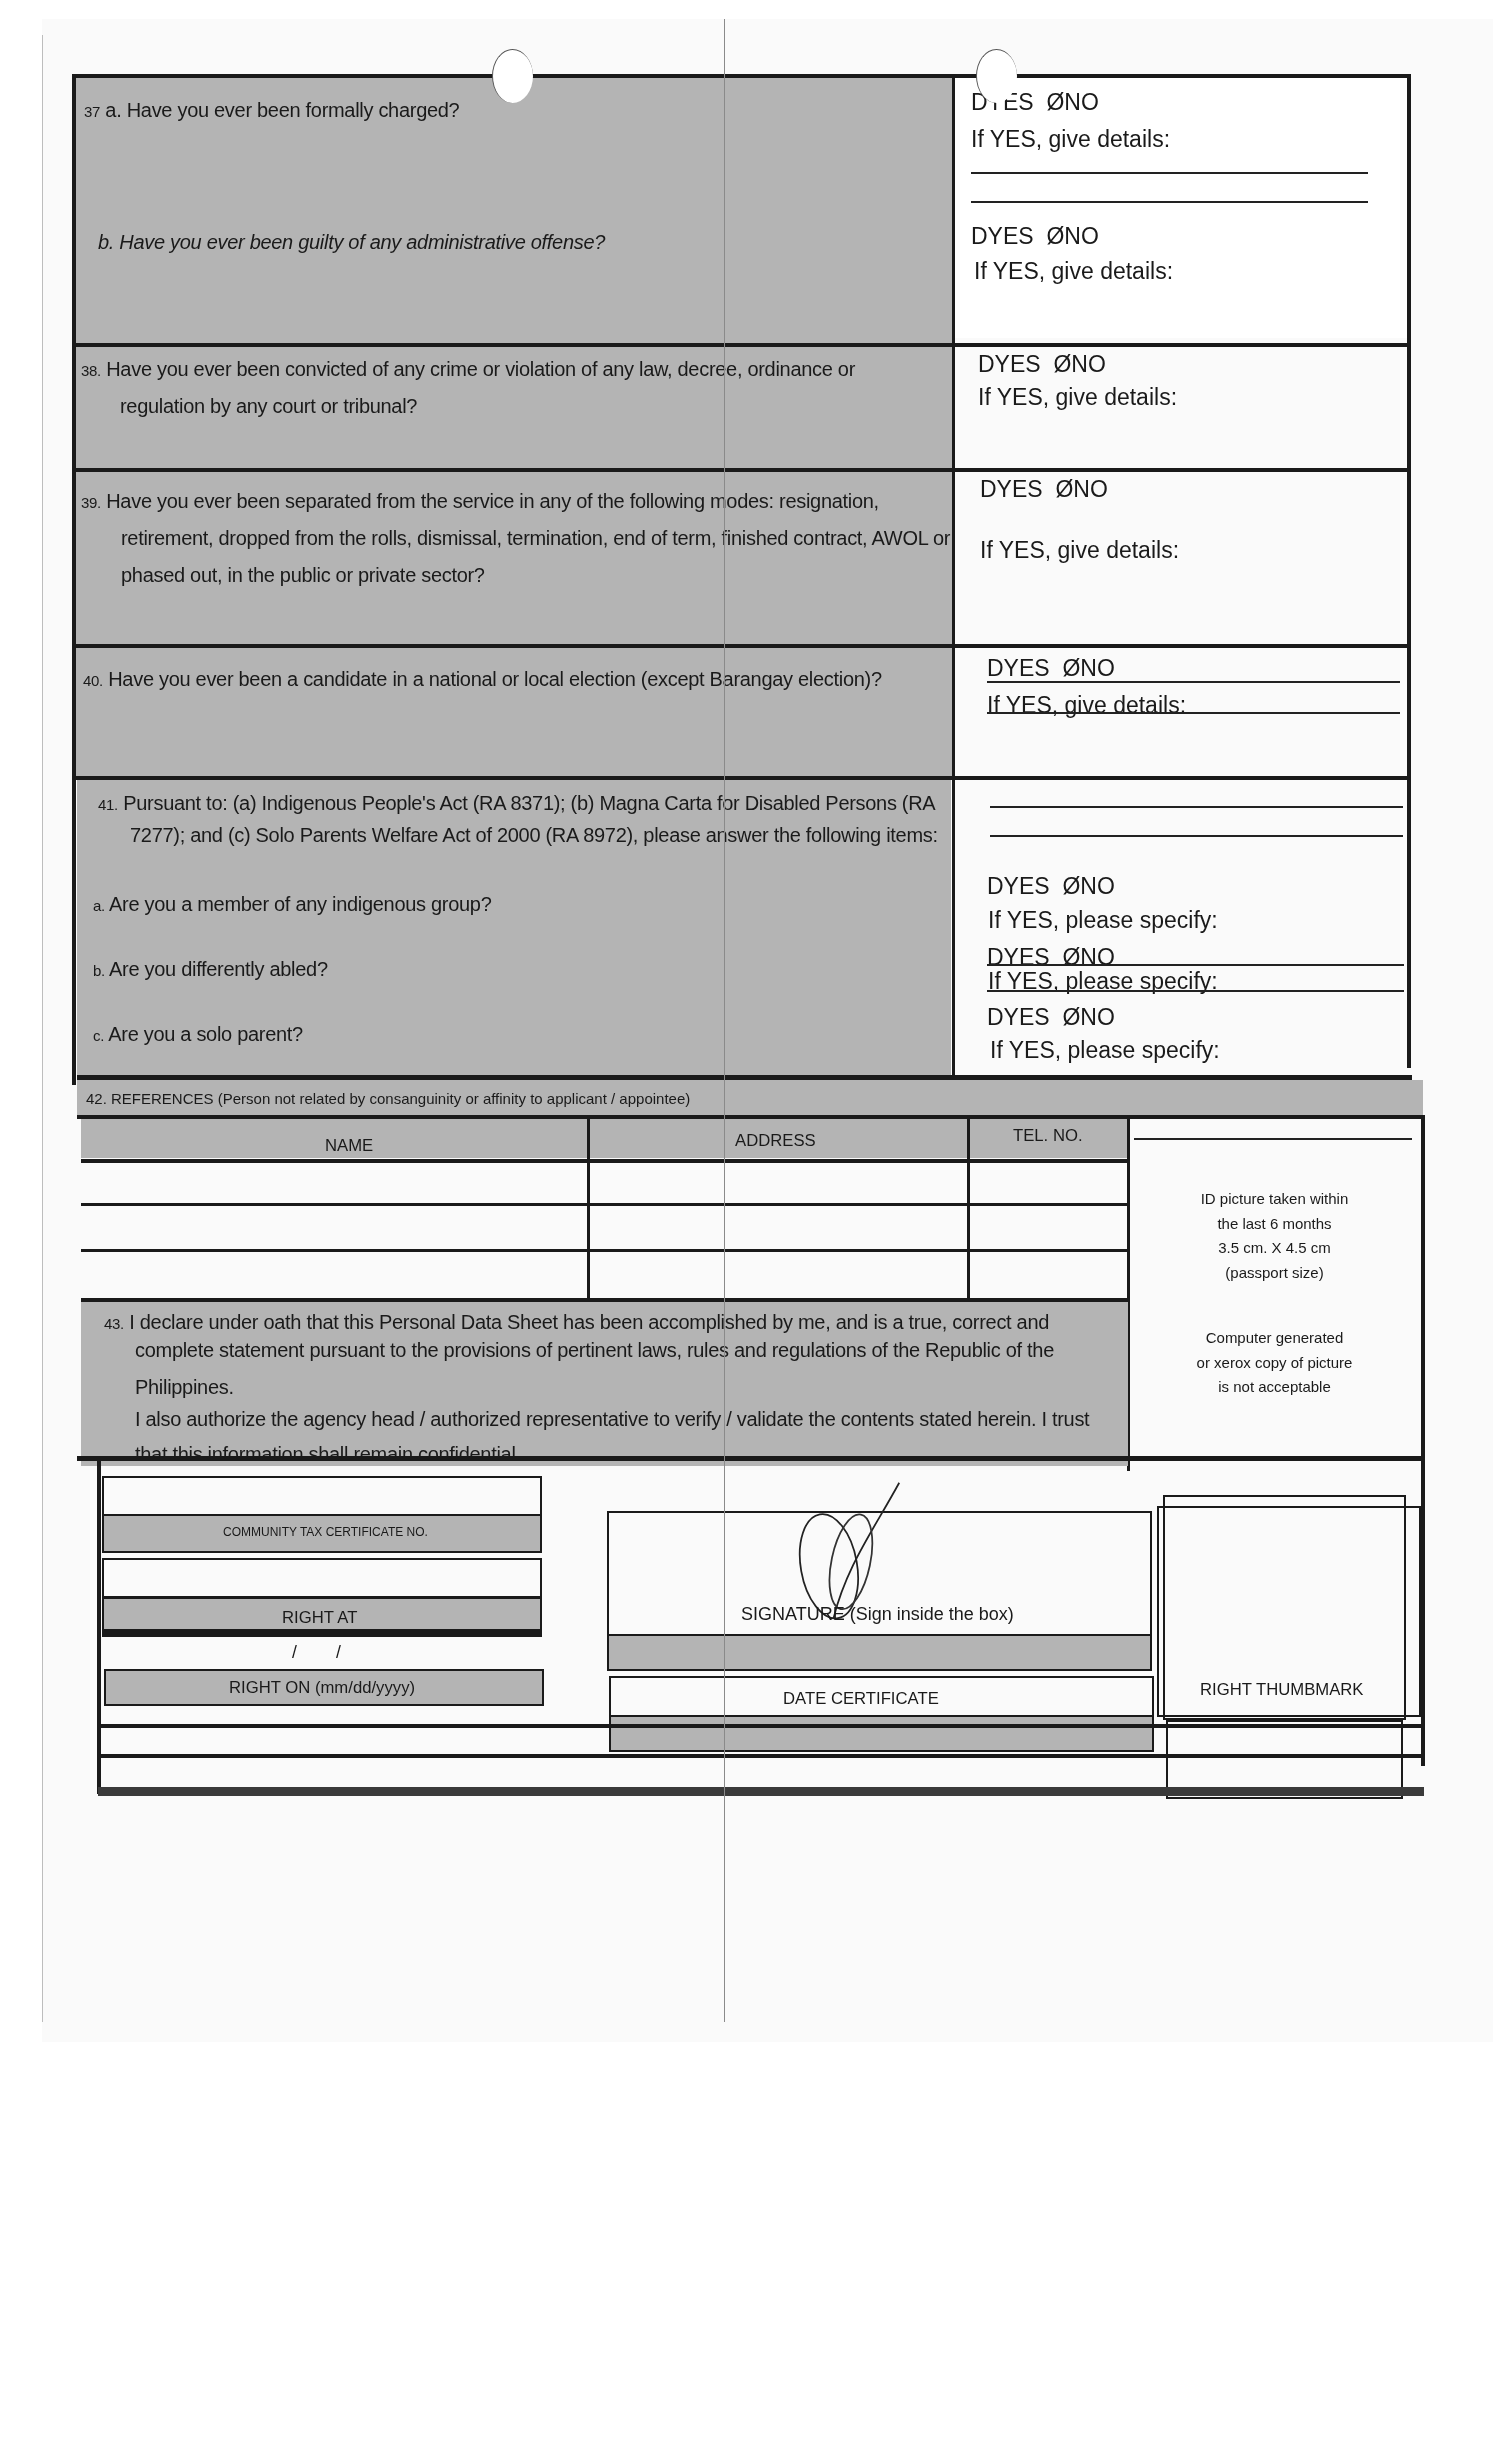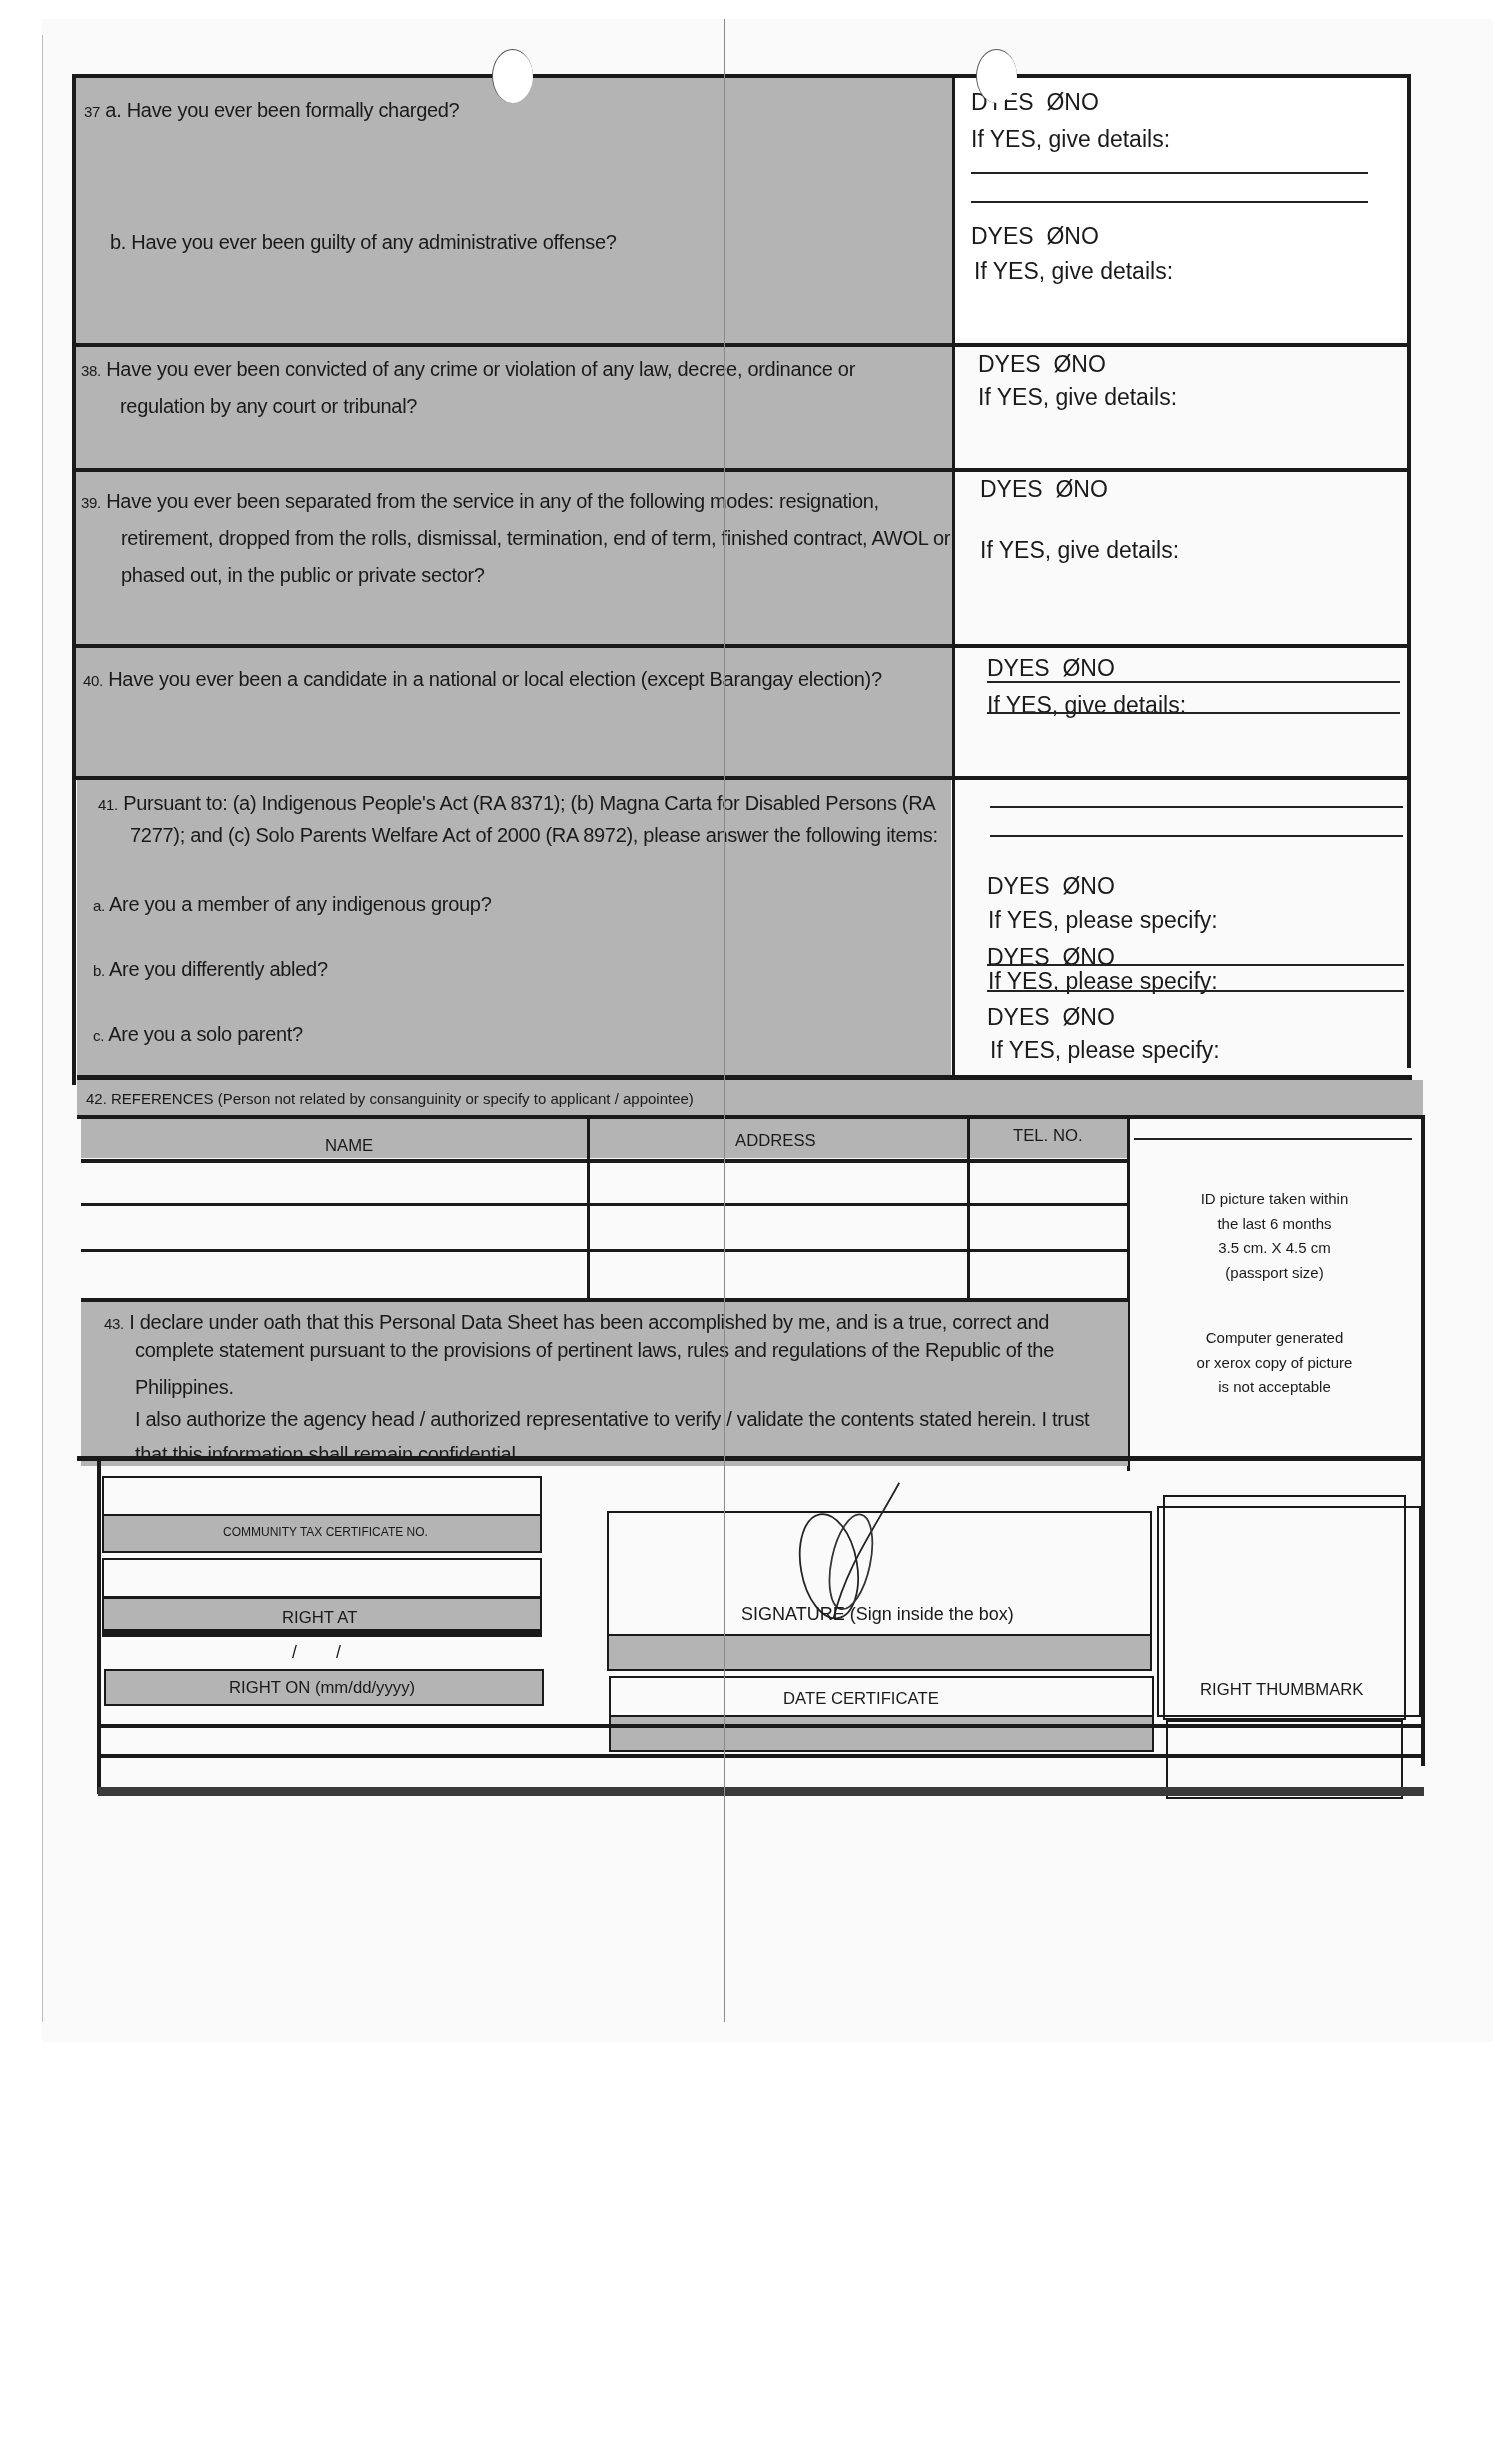--- a/index.html
+++ b/index.html
@@ -42,21 +42,21 @@
 <div class="abs" style="left:953px;top:74px;width:457px;height:264px;background:#fff;"></div>
 <div class="line" style="left:74px;top:74px;width:1337px;height:3.5px;"></div>
 <div class="line" style="left:72px;top:74px;width:3.5px;height:1011px;"></div>
 <div class="line" style="left:1407px;top:74px;width:4.4px;height:994px;"></div>
 <div class="line" style="left:952px;top:74px;width:2.6px;height:1003px;"></div>
 
 <div class="abs q" style="left:84px;top:98px;">
   <span class="num">37</span>
   <span>a. Have you ever been formally charged?</span>
 </div>
-<div class="abs q" style="left:110px;top:230px;">b. Have you ever been guilty of any administrative offense?</div>
+<div class="abs q" style="left:98px;top:230px;font-style:italic;">b. Have you ever been guilty of any administrative offense?</div>
 
 <div class="abs ans" style="left:971px;top:88px;">
   <span>DYES</span>&nbsp;
   <span>ØNO</span>
 </div>
 <div class="abs ans" style="left:971px;top:125px;">If YES, give details:</div>
 <div class="uline" style="left:971px;top:172px;width:397px;"></div>
 <div class="uline" style="left:971px;top:201px;width:397px;"></div>
 <div class="abs ans" style="left:971px;top:222px;">
   <span>DYES</span>&nbsp;
@@ -144,21 +144,21 @@
   <span>DYES</span>&nbsp;
   <span>ØNO</span>
 </div>
 <div class="abs ans" style="left:990px;top:1036px;">If YES, please specify:</div>
 <div class="line" style="left:77px;top:1075px;width:1335px;height:5.3px;"></div>
 
 <div class="abs gray" style="left:77px;top:1080px;width:1346px;height:39px;"></div>
 <div class="abs small" style="left:86px;top:1090px;font-size:15px;">
   <span>42.</span>
   <span>REFERENCES</span>
-  <span>(Person not related by consanguinity or specify to applicant / appointee)</span>
+  <span>(Person not related by consanguinity or affinity to applicant / appointee)</span>
 </div>
 <div class="line" style="left:77px;top:1115px;width:1346px;height:4.4px;"></div>
 <div class="line" style="left:1421px;top:1115px;width:3.5px;height:651px;"></div>
 
 <div class="abs gray" style="left:81px;top:1119px;width:1048px;height:39px;"></div>
 <div class="abs small" style="left:325px;top:1136px;font-size:16.7px;">NAME</div>
 <div class="abs small" style="left:735px;top:1131px;font-size:16.7px;">ADDRESS</div>
 <div class="abs small" style="left:1013px;top:1126px;font-size:16.7px;">TEL. NO.</div>
 
 <div class="line" style="left:81px;top:1159px;width:1048px;height:3.5px;"></div>

